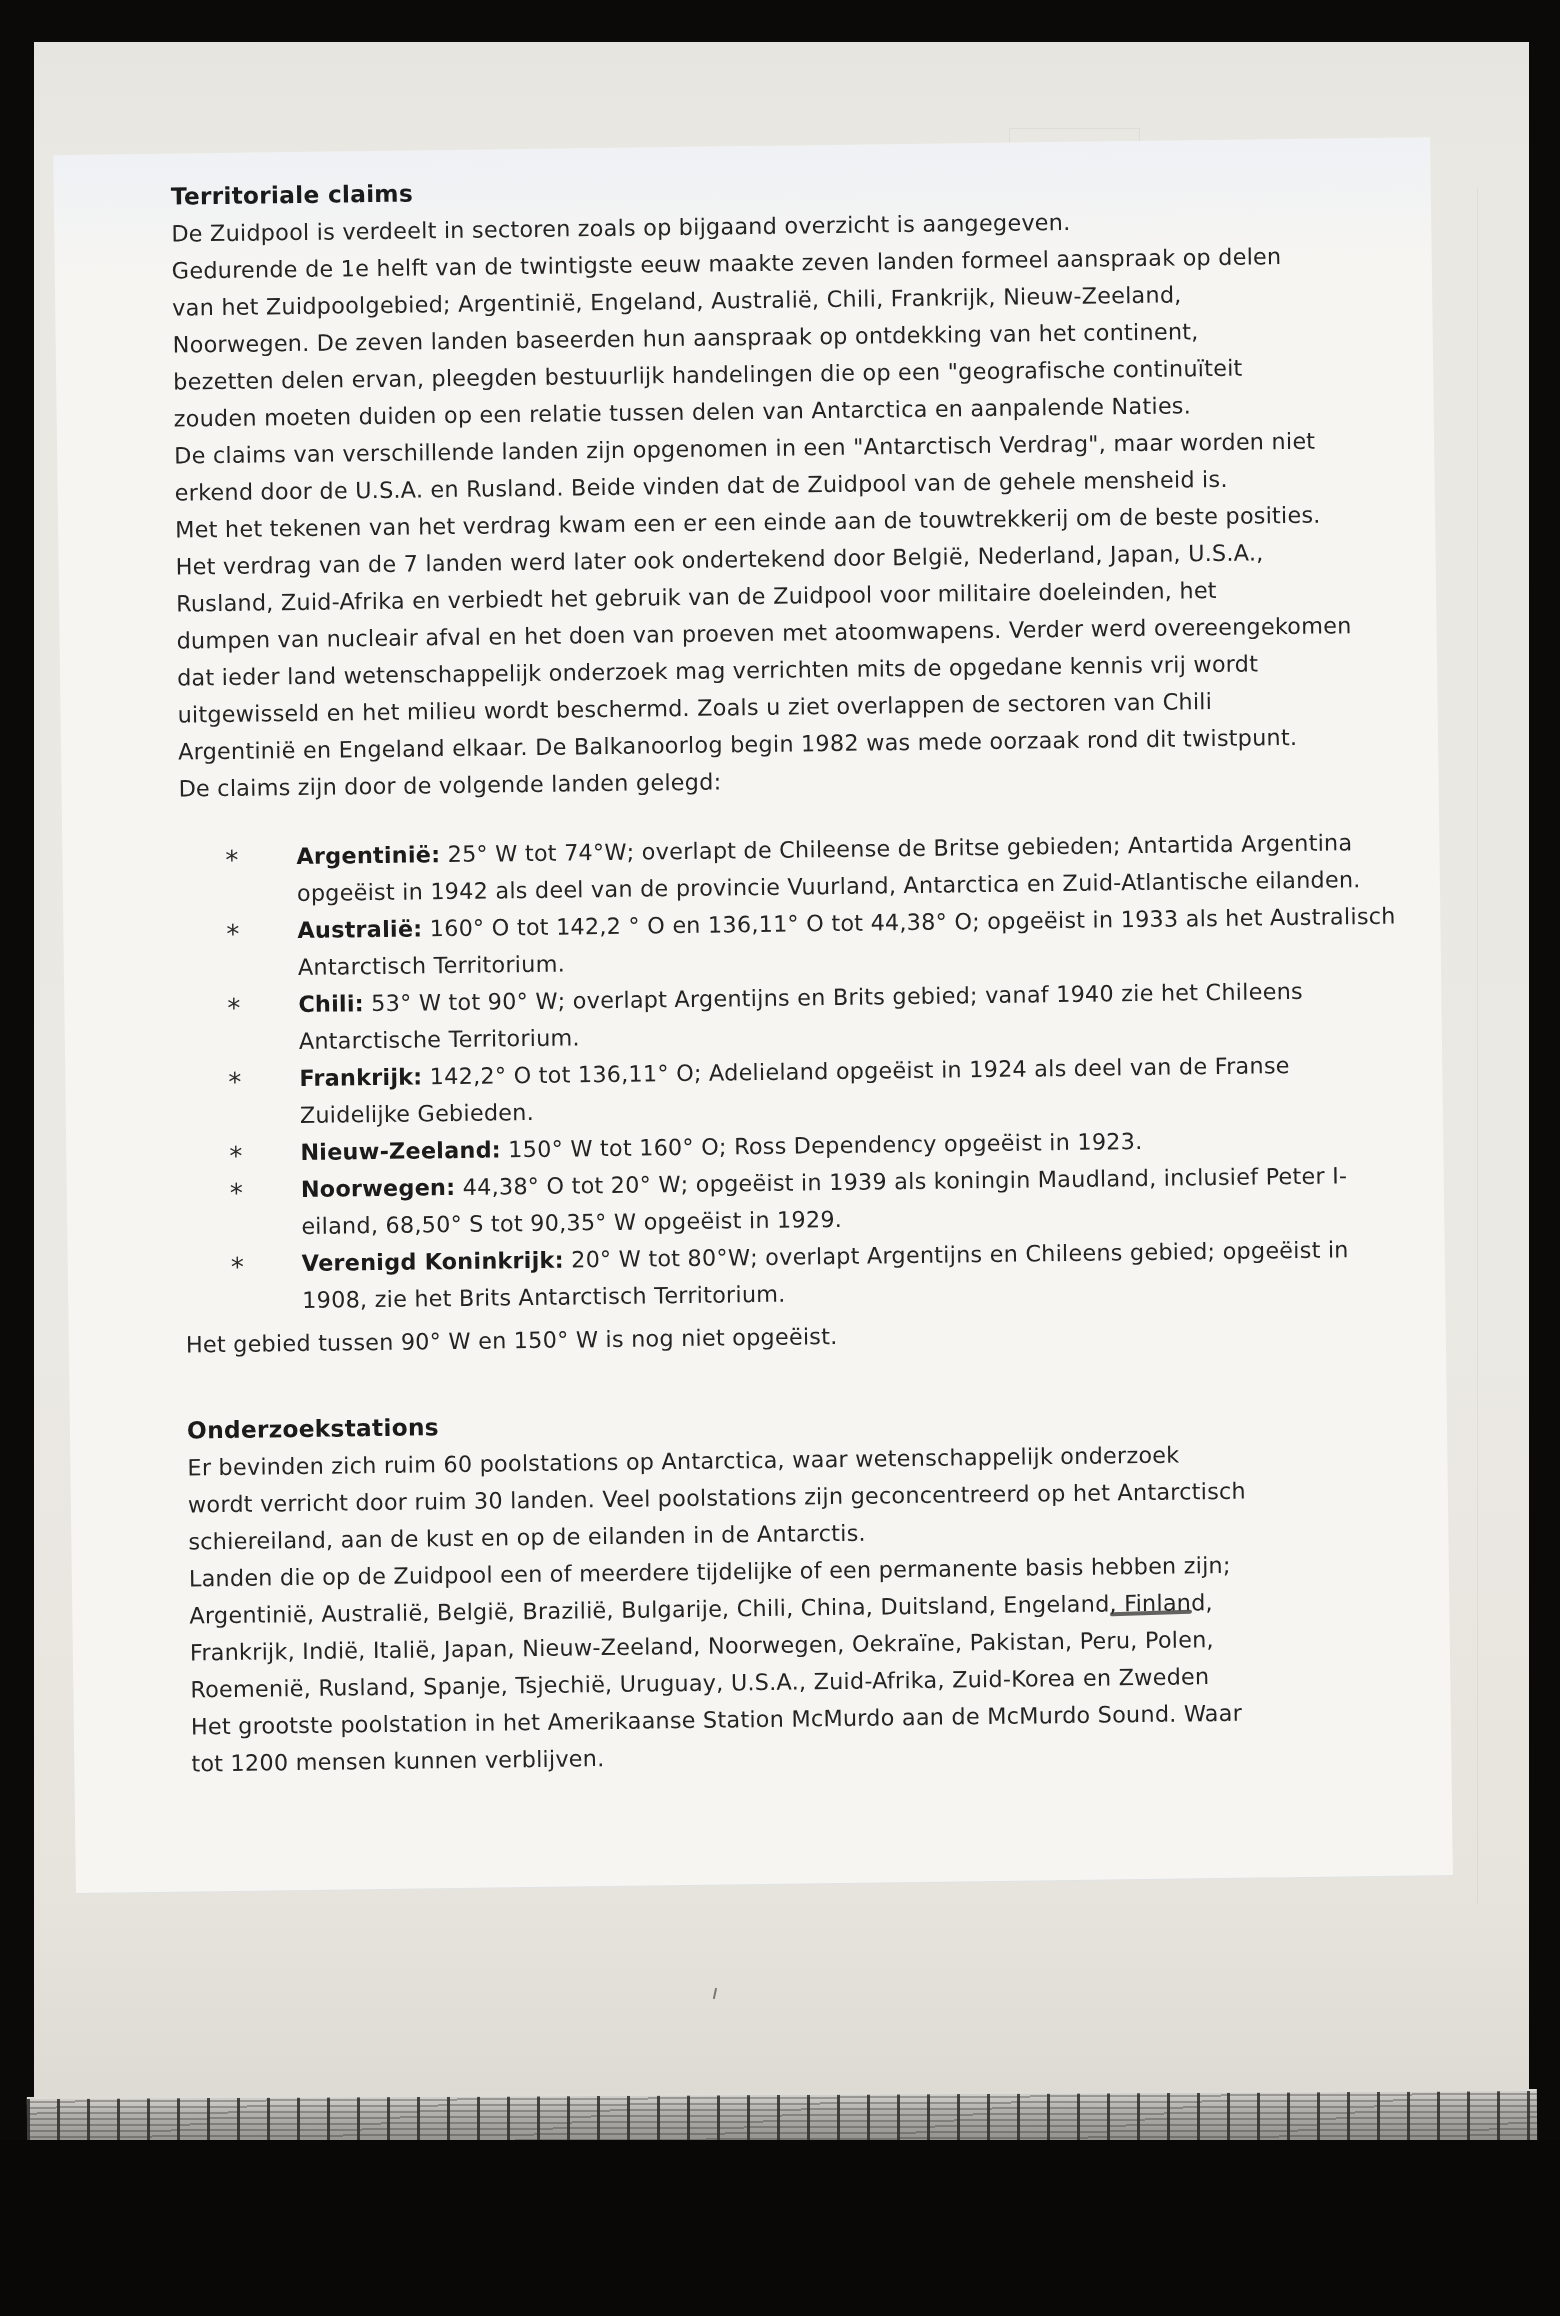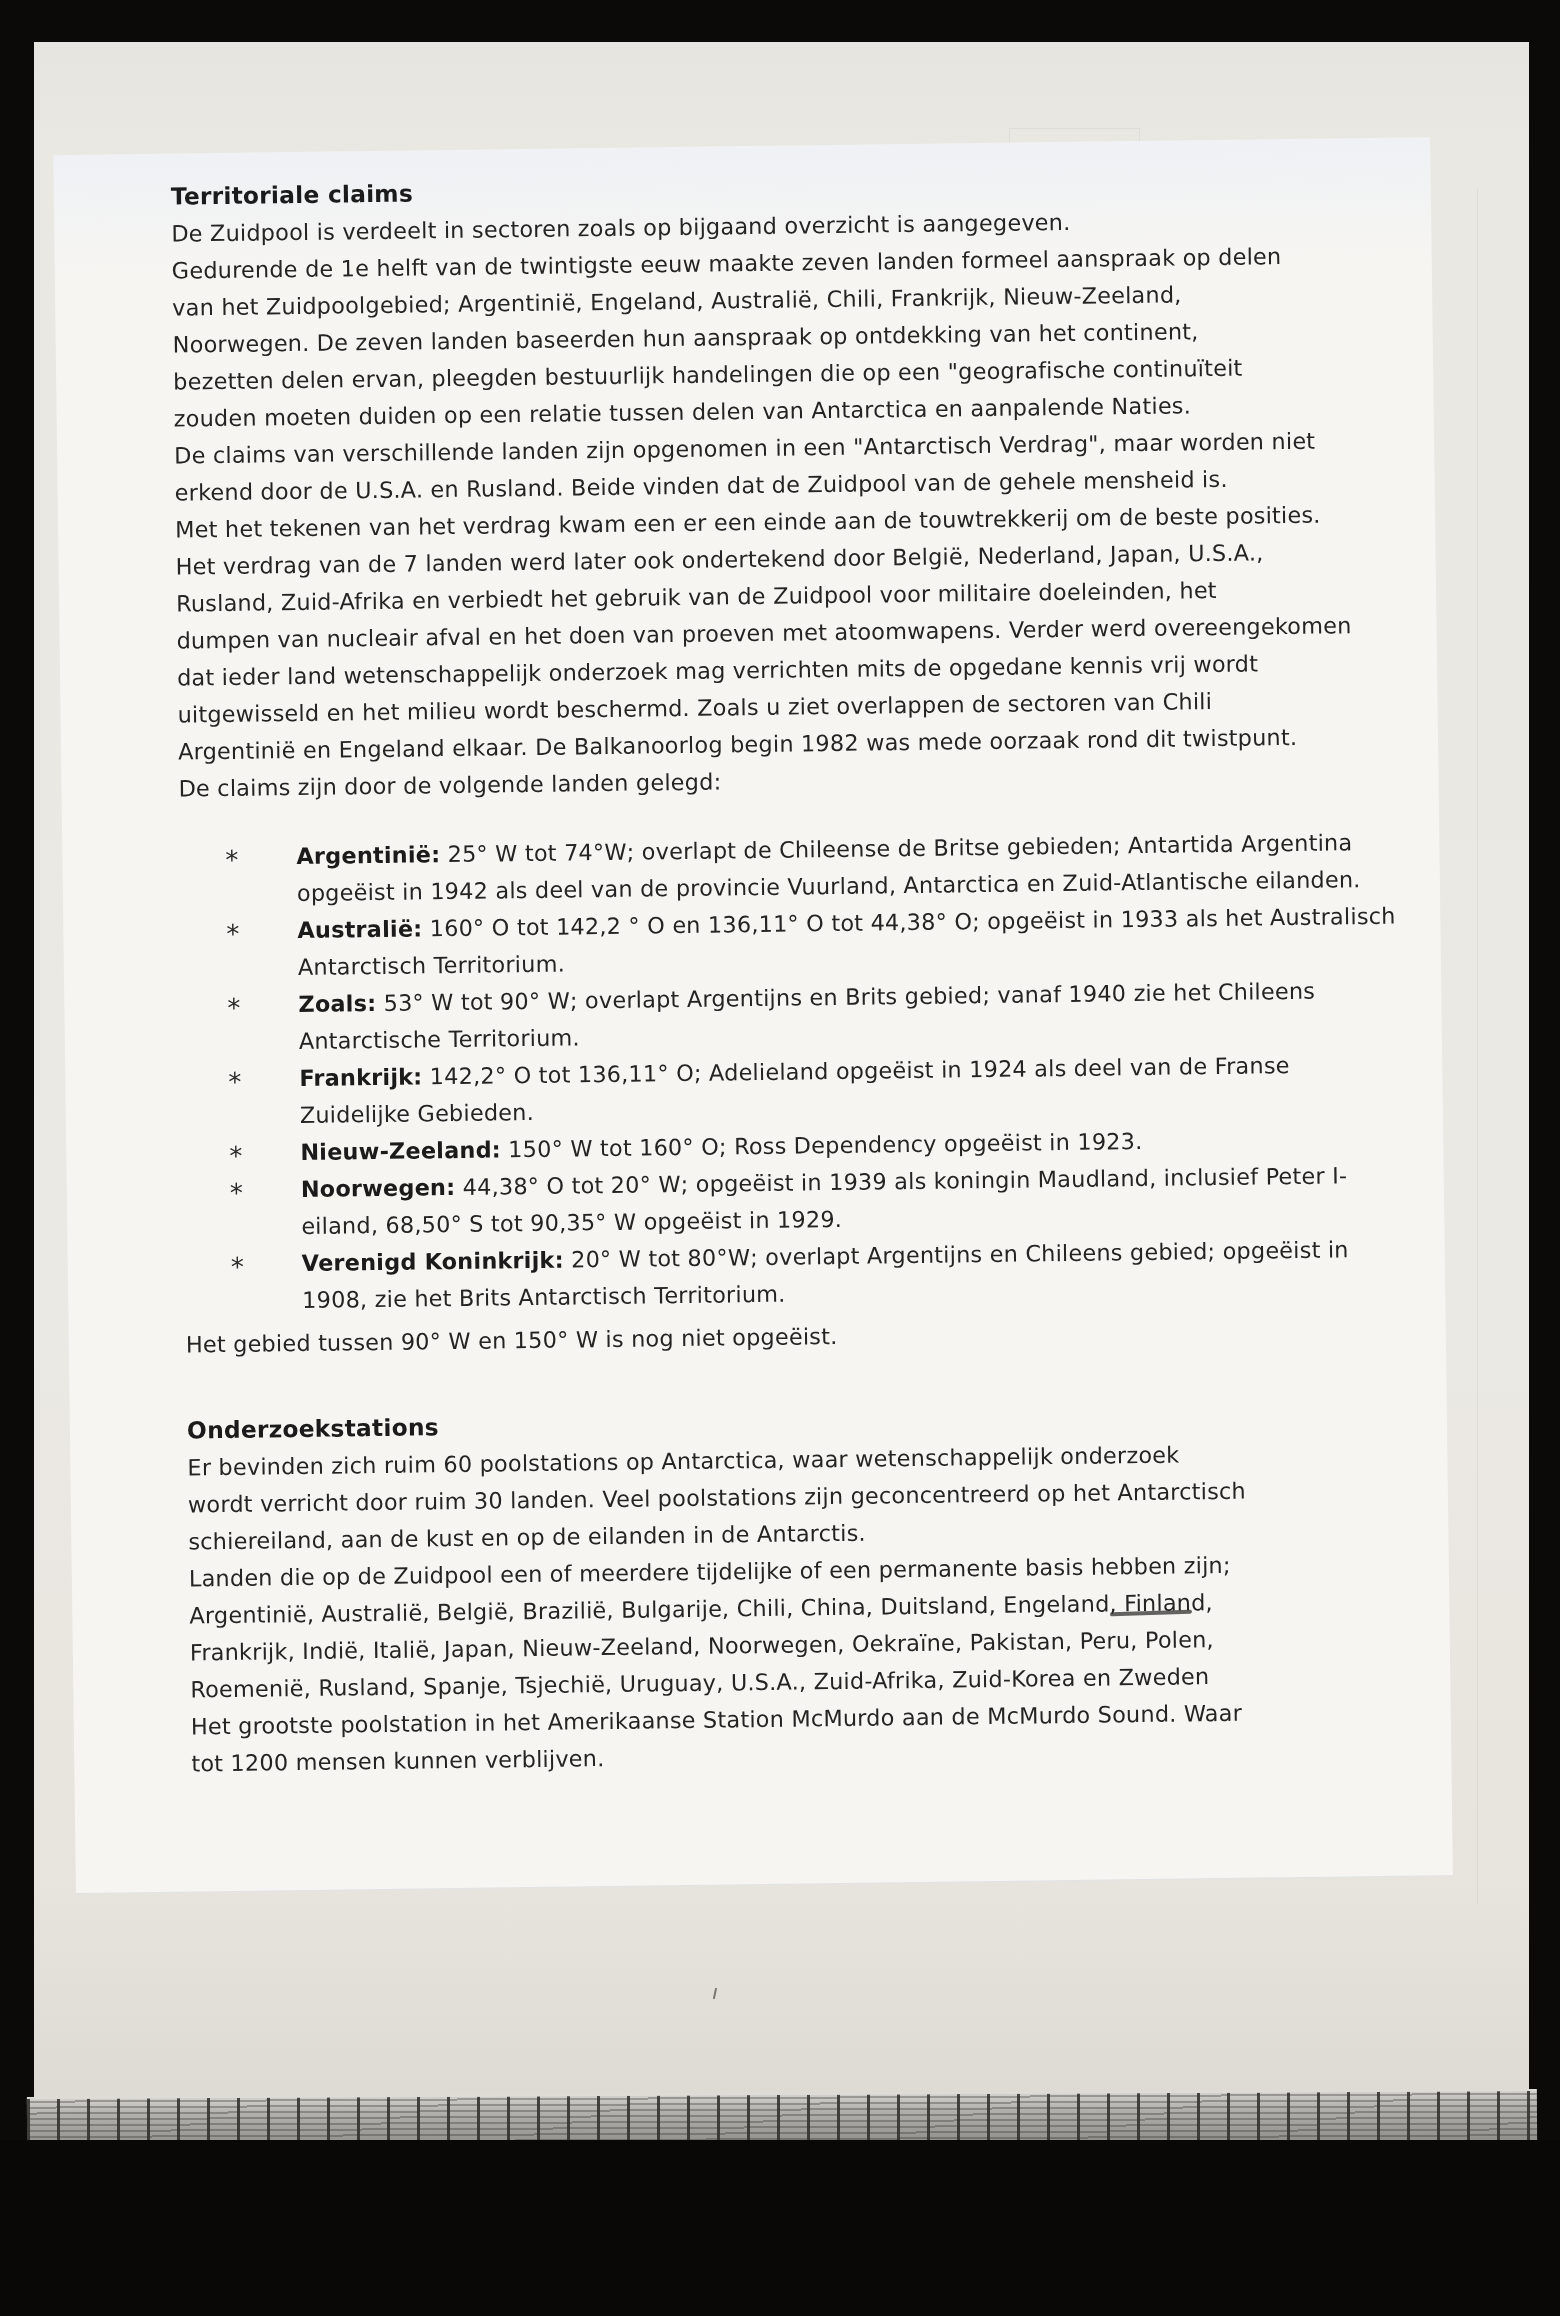--- a/index.html
+++ b/index.html
@@ -125,21 +125,21 @@
           <span class="ctext"><span class="country">Argentinië:</span> <span>25° W tot 74°W; overlapt de Chileense de Britse gebieden; Antartida Argentina opgeëist in 1942 als deel van de provincie Vuurland, Antarctica en Zuid-Atlantische eilanden.</span></span>
         </div>
 
         <div class="claim">
           <span class="star">*</span>
           <span class="ctext"><span class="country">Australië:</span> <span>160° O tot 142,2 ° O en 136,11° O tot 44,38° O; opgeëist in 1933 als het Australisch Antarctisch  Territorium.</span></span>
         </div>
 
         <div class="claim">
           <span class="star">*</span>
-          <span class="ctext"><span class="country">Zoals:</span> <span>53° W tot 90° W; overlapt Argentijns en Brits gebied; vanaf 1940 zie het Chileens Antarctische Territorium.</span></span>
+          <span class="ctext"><span class="country">Chili:</span> <span>53° W tot 90° W; overlapt Argentijns en Brits gebied; vanaf 1940 zie het Chileens Antarctische Territorium.</span></span>
         </div>
 
         <div class="claim">
           <span class="star">*</span>
           <span class="ctext"><span class="country">Frankrijk:</span> <span>142,2° O tot 136,11° O; Adelieland opgeëist in 1924 als deel van de Franse Zuidelijke Gebieden.</span></span>
         </div>
 
         <div class="claim">
           <span class="star">*</span>
           <span class="ctext"><span class="country">Nieuw-Zeeland:</span> <span>150° W tot 160° O; Ross Dependency opgeëist in 1923.</span></span>

